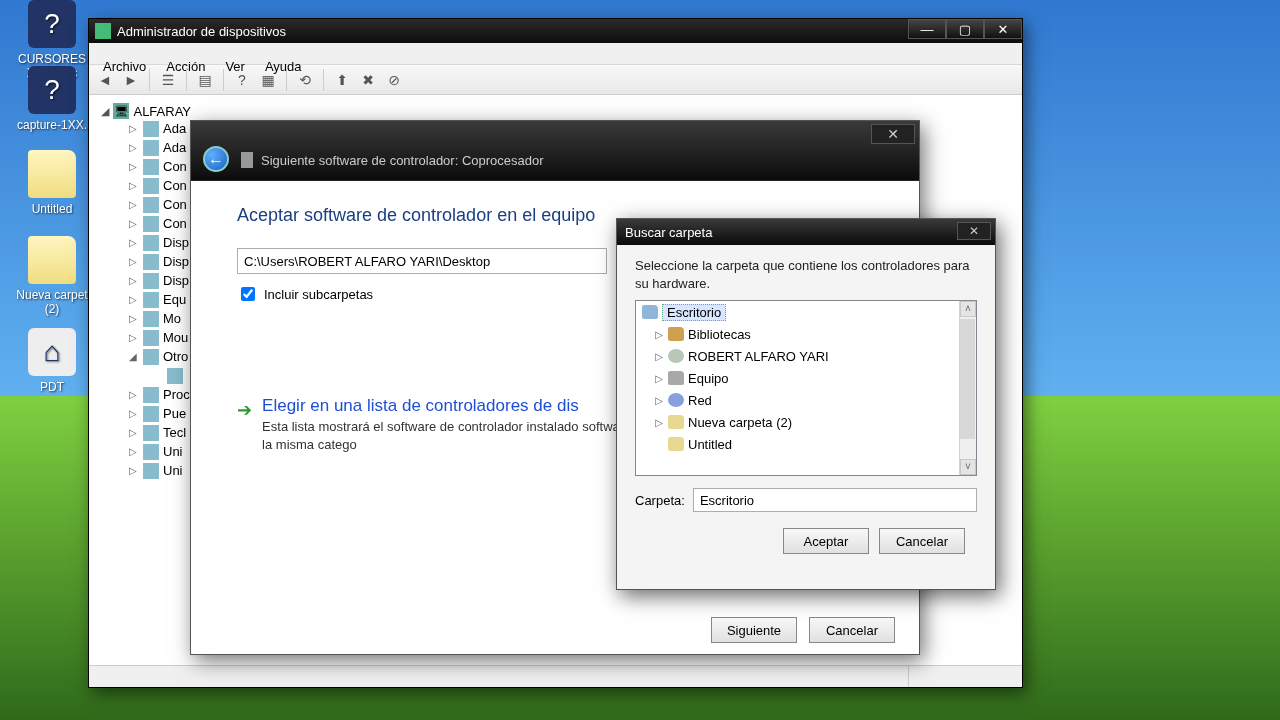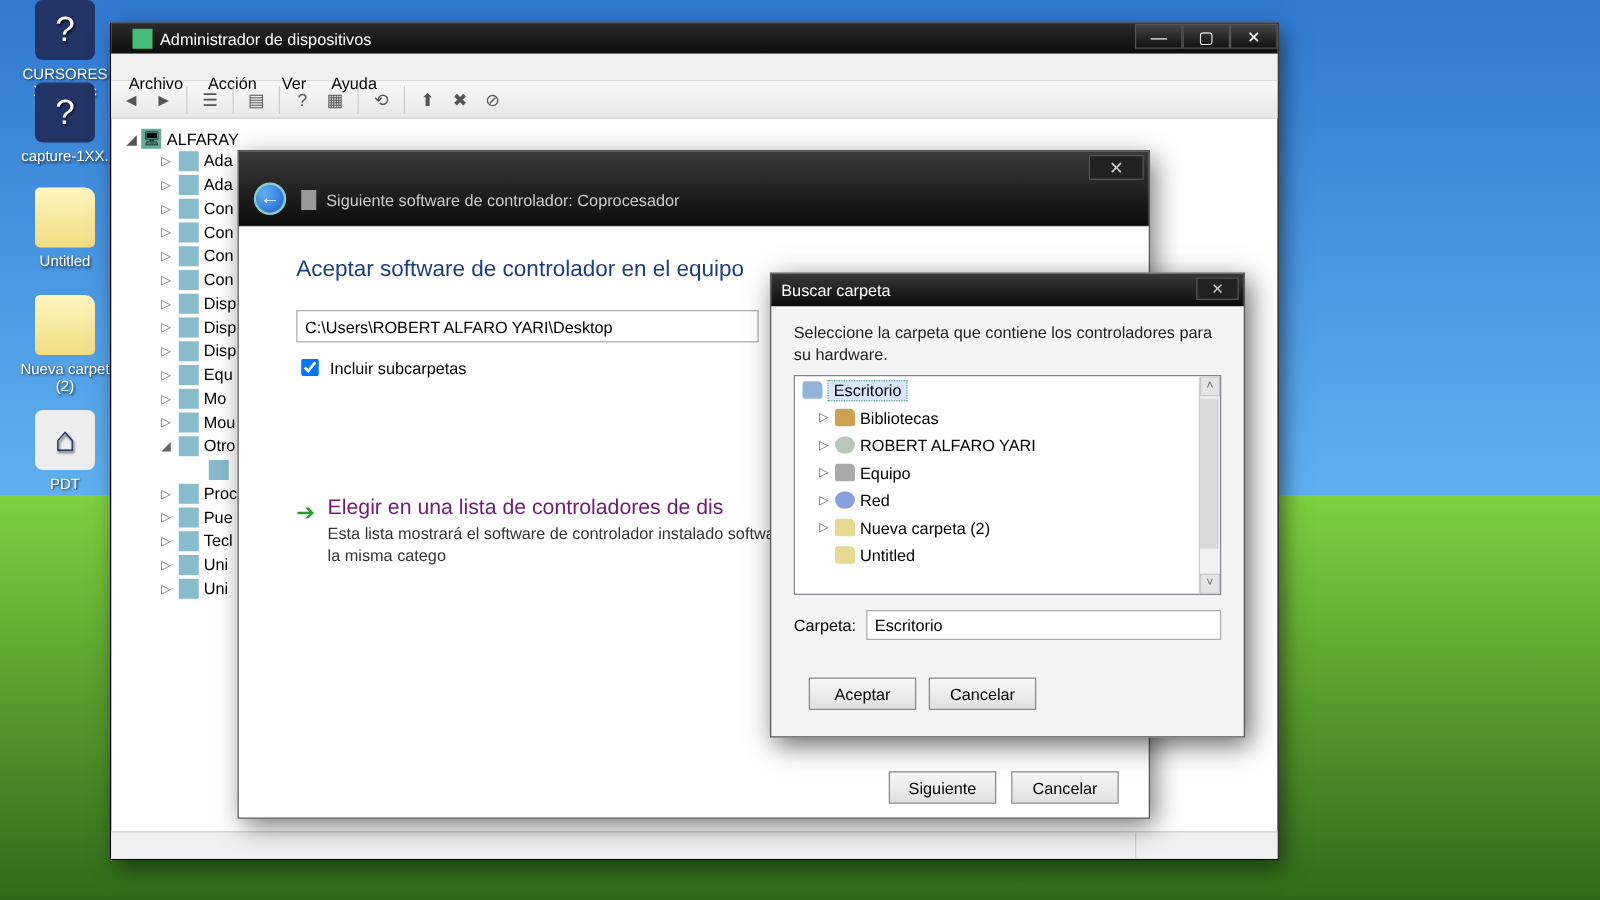--- a/index.html
+++ b/index.html
@@ -22,21 +22,21 @@
   .di1{left:14px; top:0px;}
   .di2{left:14px; top:66px;}
   .di3{left:14px; top:150px;}
   .di4{left:14px; top:236px;}
   .di5{left:14px; top:328px;}
 
   
   .devmgr { position:absolute; left:88px; top:18px; width:935px; height:670px;
             background:#fff; border:1px solid #000; box-shadow:4px 6px 16px rgba(0,0,0,0.5); }
   .devmgr .titlebar { height:24px; background:linear-gradient(#2a2a2a,#0d0d0d); color:#fff;
-                      display:flex; align-items:center; padding-left:17px; font-size:13px; }
+                      display:flex; align-items:center; padding-left:6px; font-size:13px; }
   .titlebar .ticon { width:16px; height:16px; background:#4b7; margin-right:6px; display:inline-block; }
   .winbtns { position:absolute; right:0; top:0; display:flex; }
   .winbtn { width:38px; height:20px; background:linear-gradient(#444,#111); color:#fff; border:1px solid #555;
             font-size:13px; display:flex; align-items:center; justify-content:center; cursor:pointer; }
 
   .menubar { height:22px; background:#f0f0f0; border-bottom:1px solid #d8d8d8; display:flex;
              font-size:13px; padding-left:4px; }
   .menubar span { padding:16px 10px; cursor:pointer; }
 
   .toolbar { height:30px; background:linear-gradient(#f8f8f8,#e8e8e8); border-bottom:1px solid #ccc;
@@ -69,21 +69,21 @@
 
   .wizard .wbody { position:absolute; left:0; top:60px; right:0; bottom:50px; padding:24px 46px; }
   .wheading { color:#1a3e82; font-size:18px; margin-bottom:22px; }
   .wlabel { font-size:13px; margin-bottom:8px; }
   .pathbox { width:370px; height:26px; border:1px solid #abadb3; background:#fff; padding:3px 6px;
              font-size:13px; display:flex; align-items:center; }
   .chkrow { margin-top:10px; font-size:13px; display:flex; align-items:center; gap:6px; }
   .chkrow input { width:14px; height:14px; }
   .option2 { margin-top:92px; display:flex; gap:10px; }
   .option2 .arrow { color:#2e9a2e; font-size:18px; margin-top:3px; }
-  .option2 .otitle { color:#701a75; font-size:17px; }
+  .option2 .otitle { color:#1d4ed8; font-size:17px; }
   .option2 .odesc { font-size:13px; color:#333; line-height:1.35; margin-top:2px; max-width:530px; }
 
   .wizard .wfoot { position:absolute; left:0; right:0; bottom:0; height:48px;
                    display:flex; justify-content:flex-end; align-items:center; gap:12px; padding-right:24px;}
   .btn { min-width:86px; height:26px; background:linear-gradient(#f8f8f8,#e0e0e0); border:1px solid #888;
          font-size:13px; cursor:pointer; padding:0 12px; }
 
   
   .browse { position:absolute; left:616px; top:218px; width:380px; height:372px;
             background:#f4f4f4; border:1px solid #555; box-shadow:4px 6px 20px rgba(0,0,0,0.6); }
@@ -106,23 +106,23 @@
   .brow .bic { width:16px; height:14px; background:#d8c060; display:inline-block; border-radius:2px 4px 2px 2px; }
   .brow.sel .lbl { background:#d8e6ff; border:1px dotted #6a8; padding:0 4px; }
   .brow.sub { padding-left:18px; }
   .brow .bic.desk { background:#8fb6d8; }
   .brow .bic.lib { background:#cfa050; }
   .brow .bic.user { background:#b8c8b8; border-radius:50%; }
   .brow .bic.pc { background:#a8a8a8; }
   .brow .bic.net { background:#88a0e0; border-radius:50%; }
   .brow .bic.fold { background:#e8d890; }
 
-  .bfolder { display:flex; align-items:center; gap:8px; margin:12px 18px 16px; font-size:13px; }
+  .bfolder { display:flex; align-items:center; gap:8px; margin:12px 18px 2px; font-size:13px; }
   .bfolder input { flex:1; height:24px; border:1px solid #abadb3; padding:2px 6px; font-size:13px; background:#fff; }
-  .bbtns { display:flex; gap:10px; padding:14px 30px 0; }
+  .bbtns { display:flex; justify-content:flex-end; gap:10px; padding:14px 30px 0; }
 
   .statusbar { position:absolute; left:0; right:0; bottom:0; height:22px; background:#f0f0f0;
                border-top:1px solid #ccc; }
   .statusbar .seg { position:absolute; left:0; top:0; width:820px; height:100%; border-right:1px solid #ccc; }
 </style>
 </head>
 <body>
 
 <div class="sky"></div>
 <div class="grass"></div>

